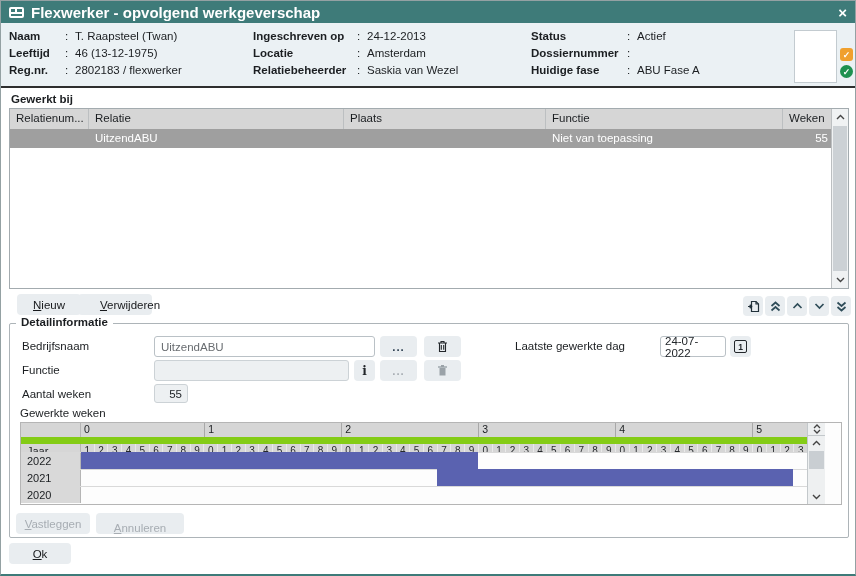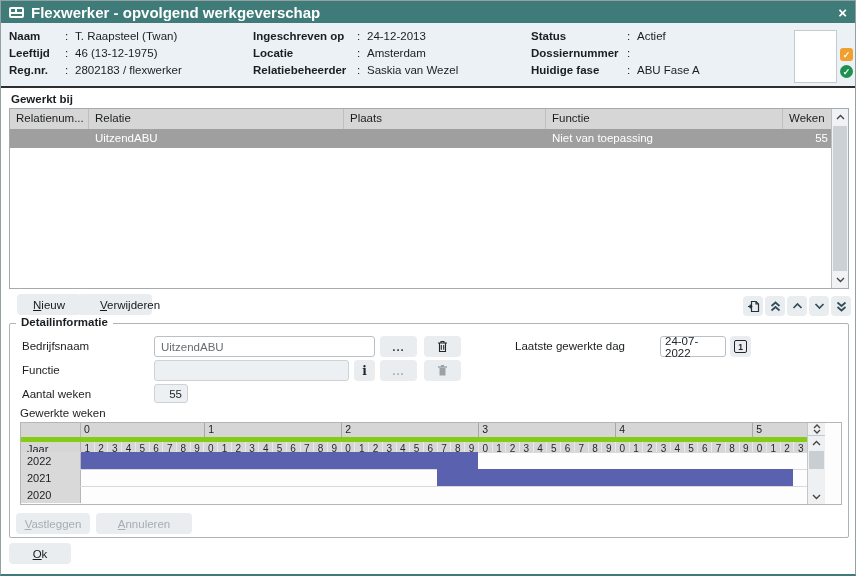--- a/index.html
+++ b/index.html
@@ -114,34 +114,34 @@
   .wg-h2 { height:15px; }
   .wg-datarow { height:17px; }
   .wg-ylabel { width:60px; flex:0 0 60px; background:#d9d9d9; border-right:1px solid #b5b5b5;
                padding-left:6px; font-size:11px; line-height:16px; overflow:hidden; }
   .wg-h1 .wg-ylabel, .wg-h2 .wg-ylabel { background:#d6d6d6; line-height:14px; }
   .wg-groups, .wg-digits { flex:1; display:flex; background:#d6d6d6; }
   .wg-group { border-left:1px solid #a8a8a8; padding-left:3px; font-size:10.5px; line-height:13px; overflow:hidden; }
   .wg-group:first-child { border-left:none; }
   .wg-digit { flex:1; text-align:center; font-size:10px; line-height:14px; border-left:1px solid #e9e9e9; color:#26292c; overflow:hidden; }
   .wg-digit:first-child { border-left:none; }
-  .wg-h2 { border-top:5px solid #84cc16;text-decoration:underline; }
+  .wg-h2 { border-top:7px solid #84cc16;text-decoration:underline; }
   .wg-datarow { border-top:1px solid #d9d9d9; }
   .wg-datarow .wg-ylabel { line-height:16px; }
   .wg-track { flex:1; position:relative; background:#fdfdfd; }
   .wg-bar { position:absolute; top:-1px; bottom:0; }
   .wg-scroll { width:18px; flex:0 0 18px; background:#eef0f1; border-left:1px solid #c3c8cb;
                display:flex; flex-direction:column; align-items:stretch; position:relative; }
   .wg-scroll .sarr { height:14px; display:flex; align-items:center; justify-content:center; }
   .wg-scroll .s-ud { height:13px; border-bottom:1px solid #c3c8cb; display:flex; flex-direction:column; align-items:center; justify-content:center; gap:0; }
   .wg-scroll .sthumb { height:18px; margin:1px 1px 0 1px; background:#c9ced2; }
   .wg-scroll .s-dn { position:absolute; bottom:0; left:0; right:0; }
 
   .btn-vastleggen { left:6px; top:189px; width:74px; }
-  .btn-annuleren { left:86px; top:189px; width:96px; }
+  .btn-annuleren { left:86px; top:189px; width:88px;align-items:flex-end; }
   .fieldset .btn { position:absolute; }
 
   svg { display:block; }
 </style>
 </head>
 <body>
 
 <div class="dialog">
 
   <div class="titlebar" style="background: rgb(62, 123, 121);">

